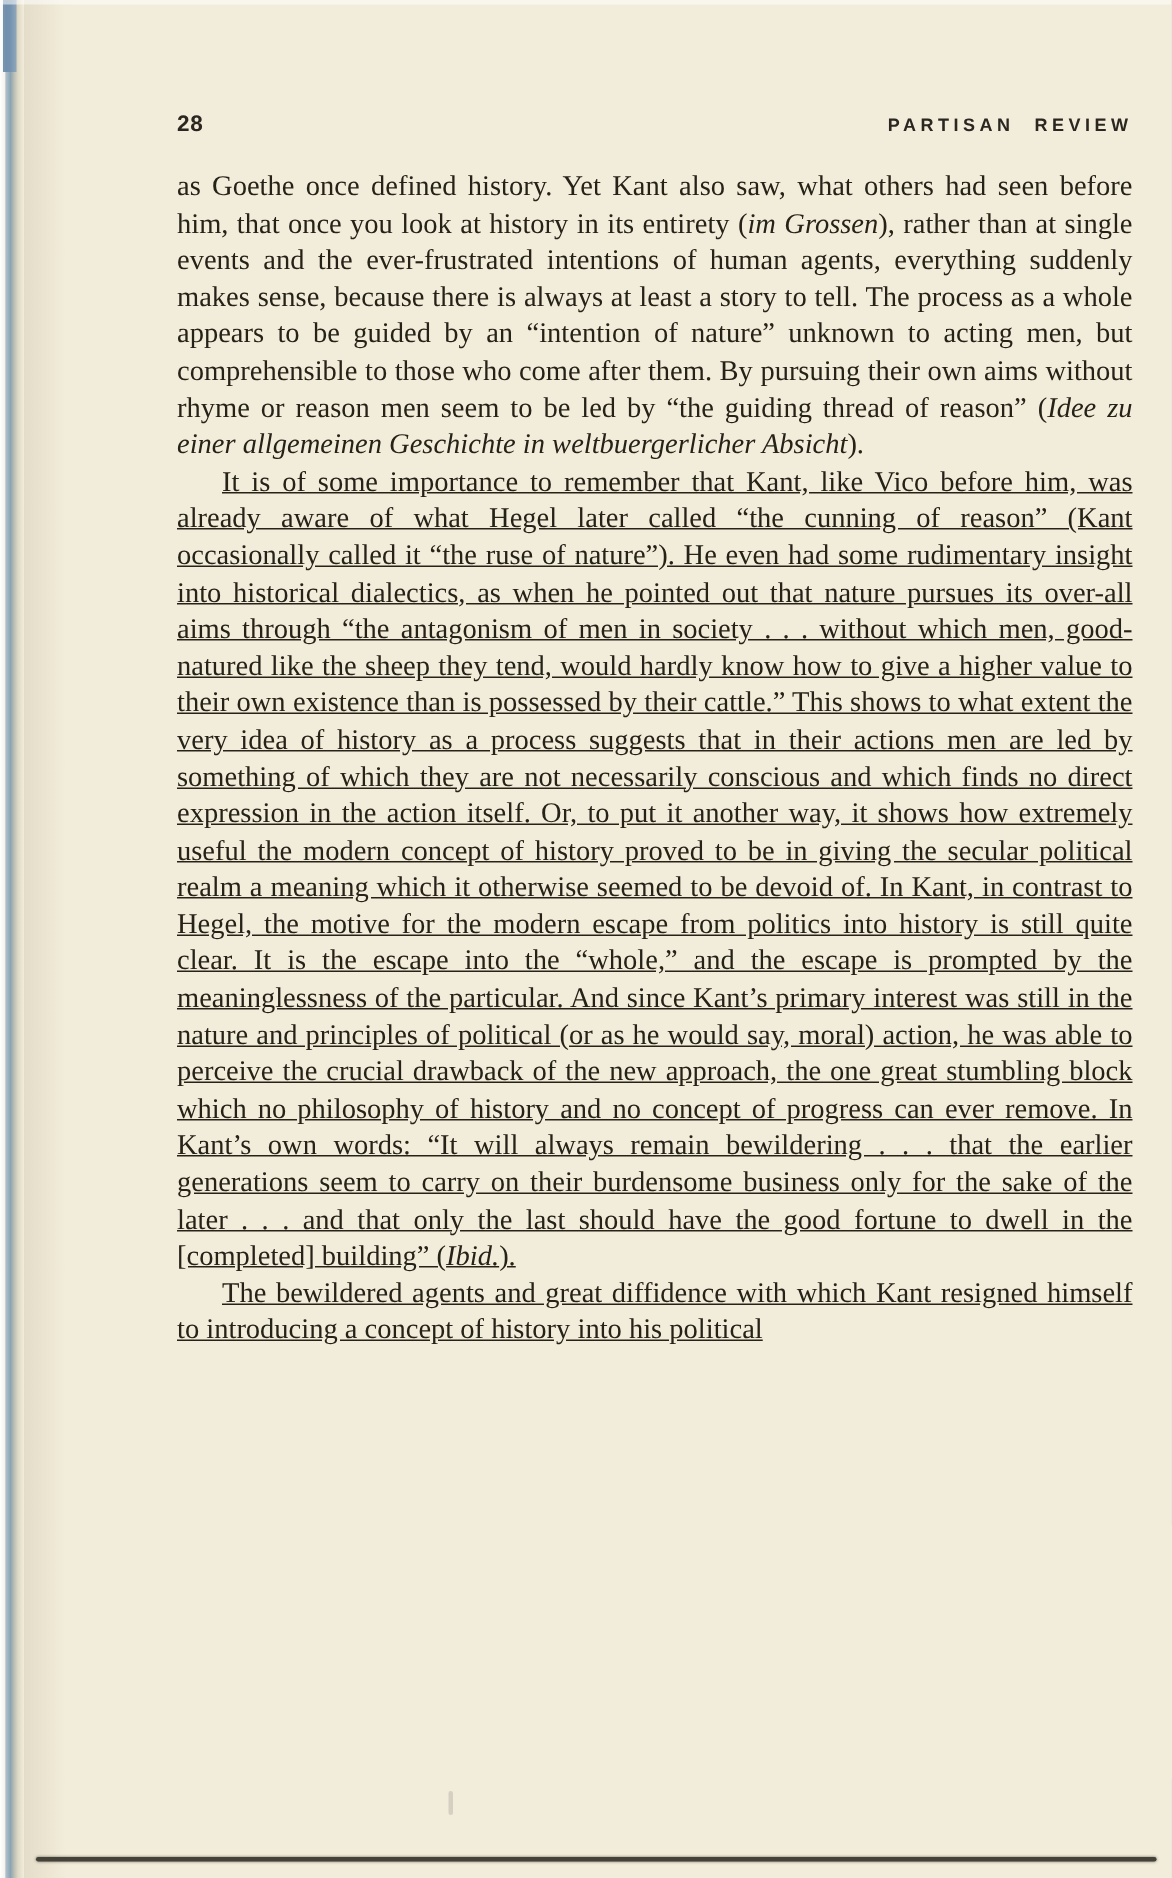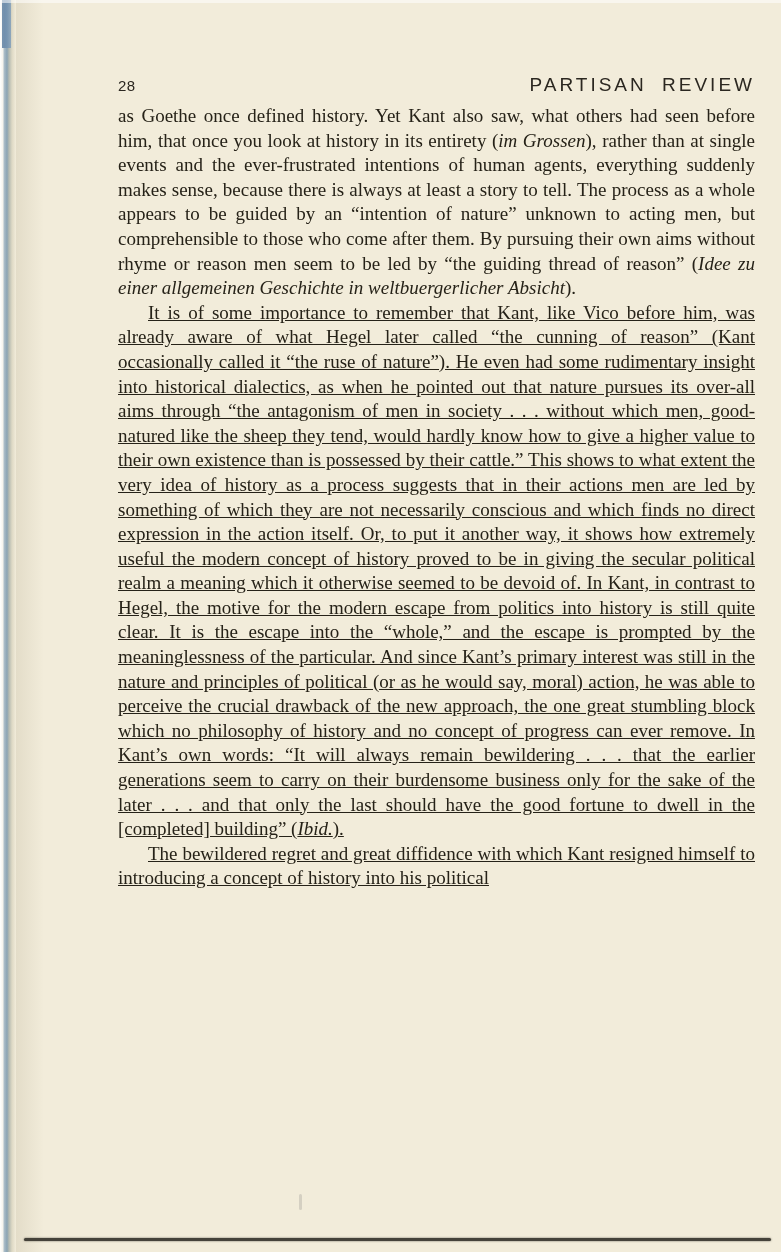--- a/index.html
+++ b/index.html
@@ -65,35 +65,35 @@
     position: absolute;
     left: 118px;
     width: 637px;
     top: 74px;
   }
   .header {
     display: flex;
     justify-content: space-between;
     align-items: baseline;
     font-family: "Liberation Sans", sans-serif;
-    font-weight: normal;
+    font-weight: bold;
     color: #2b2720;
     gap: 45px;
   }
   .pagenum {
     font-size: 15px;
     letter-spacing: .5px;
   }
   .journal {
-    font-size: 19px;
+    font-size: 12px;
     letter-spacing: 3px;
     word-spacing: 7px;
   }
   .body-text {
-    margin-top: 8px;
+    margin-top: 22px;
     font-size: 19px;
     line-height: 24.6px;
     text-align: justify;
     color: #262218;
   }
   .para { margin: 0; }
   .para.indent { text-indent: 30px; text-decoration: underline; }
   .it { font-style: italic; }
 </style>
 </head>
@@ -109,21 +109,21 @@
   <div class="content">
 
     <div class="header">
       <span class="pagenum">28</span>
       <span class="journal">PARTISAN REVIEW</span>
     </div>
 
     <div class="body-text">
       <p class="para"><span>as Goethe once defined history. Yet Kant also saw, what others had seen before him, that once you look at history in its entirety (</span><span class="it">im Grossen</span><span>), rather than at single events and the ever-frustrated intentions of human agents, everything suddenly makes sense, because there is always at least a story to tell. The process as a whole appears to be guided by an “intention of nature” unknown to acting men, but comprehensible to those who come after them. By pursuing their own aims without rhyme or reason men seem to be led by “the guiding thread of reason” (</span><span class="it">Idee zu einer allgemeinen Geschichte in weltbuergerlicher Absicht</span><span>).</span></p>
       <p class="para indent"><span>It is of some importance to remember that Kant, like Vico before him, was already aware of what Hegel later called “the cunning of reason” (Kant occasionally called it “the ruse of nature”). He even had some rudimentary insight into historical dialectics, as when he pointed out that nature pursues its over-all aims through “the antagonism of men in society . . . without which men, good-natured like the sheep they tend, would hardly know how to give a higher value to their own existence than is possessed by their cattle.” This shows to what extent the very idea of history as a process suggests that in their actions men are led by something of which they are not necessarily conscious and which finds no direct expression in the action itself. Or, to put it another way, it shows how extremely useful the modern concept of history proved to be in giving the secular political realm a meaning which it otherwise seemed to be devoid of. In Kant, in contrast to Hegel, the motive for the modern escape from politics into history is still quite clear. It is the escape into the “whole,” and the escape is prompted by the meaninglessness of the particular. And since Kant’s primary interest was still in the nature and principles of political (or as he would say, moral) action, he was able to perceive the crucial drawback of the new approach, the one great stumbling block which no philosophy of history and no concept of progress can ever remove. In Kant’s own words: “It will always remain bewildering . . . that the earlier generations seem to carry on their burdensome business only for the sake of the later . . . and that only the last should have the good fortune to dwell in the [completed] building” (</span><span class="it">Ibid.</span><span>).</span></p>
-      <p class="para indent"><span>The bewildered regret and great diffidence with which Kant resigned himself to introducing a concept of history into his political</span></p>
+      <p class="para indent"><span>The bewildered agents and great diffidence with which Kant resigned himself to introducing a concept of history into his political</span></p>
     </div>
 
   </div>
 
   <div class="smudge"></div>
   <div class="bottom-rule"></div>
 
 </div>
 
 </body></html>

